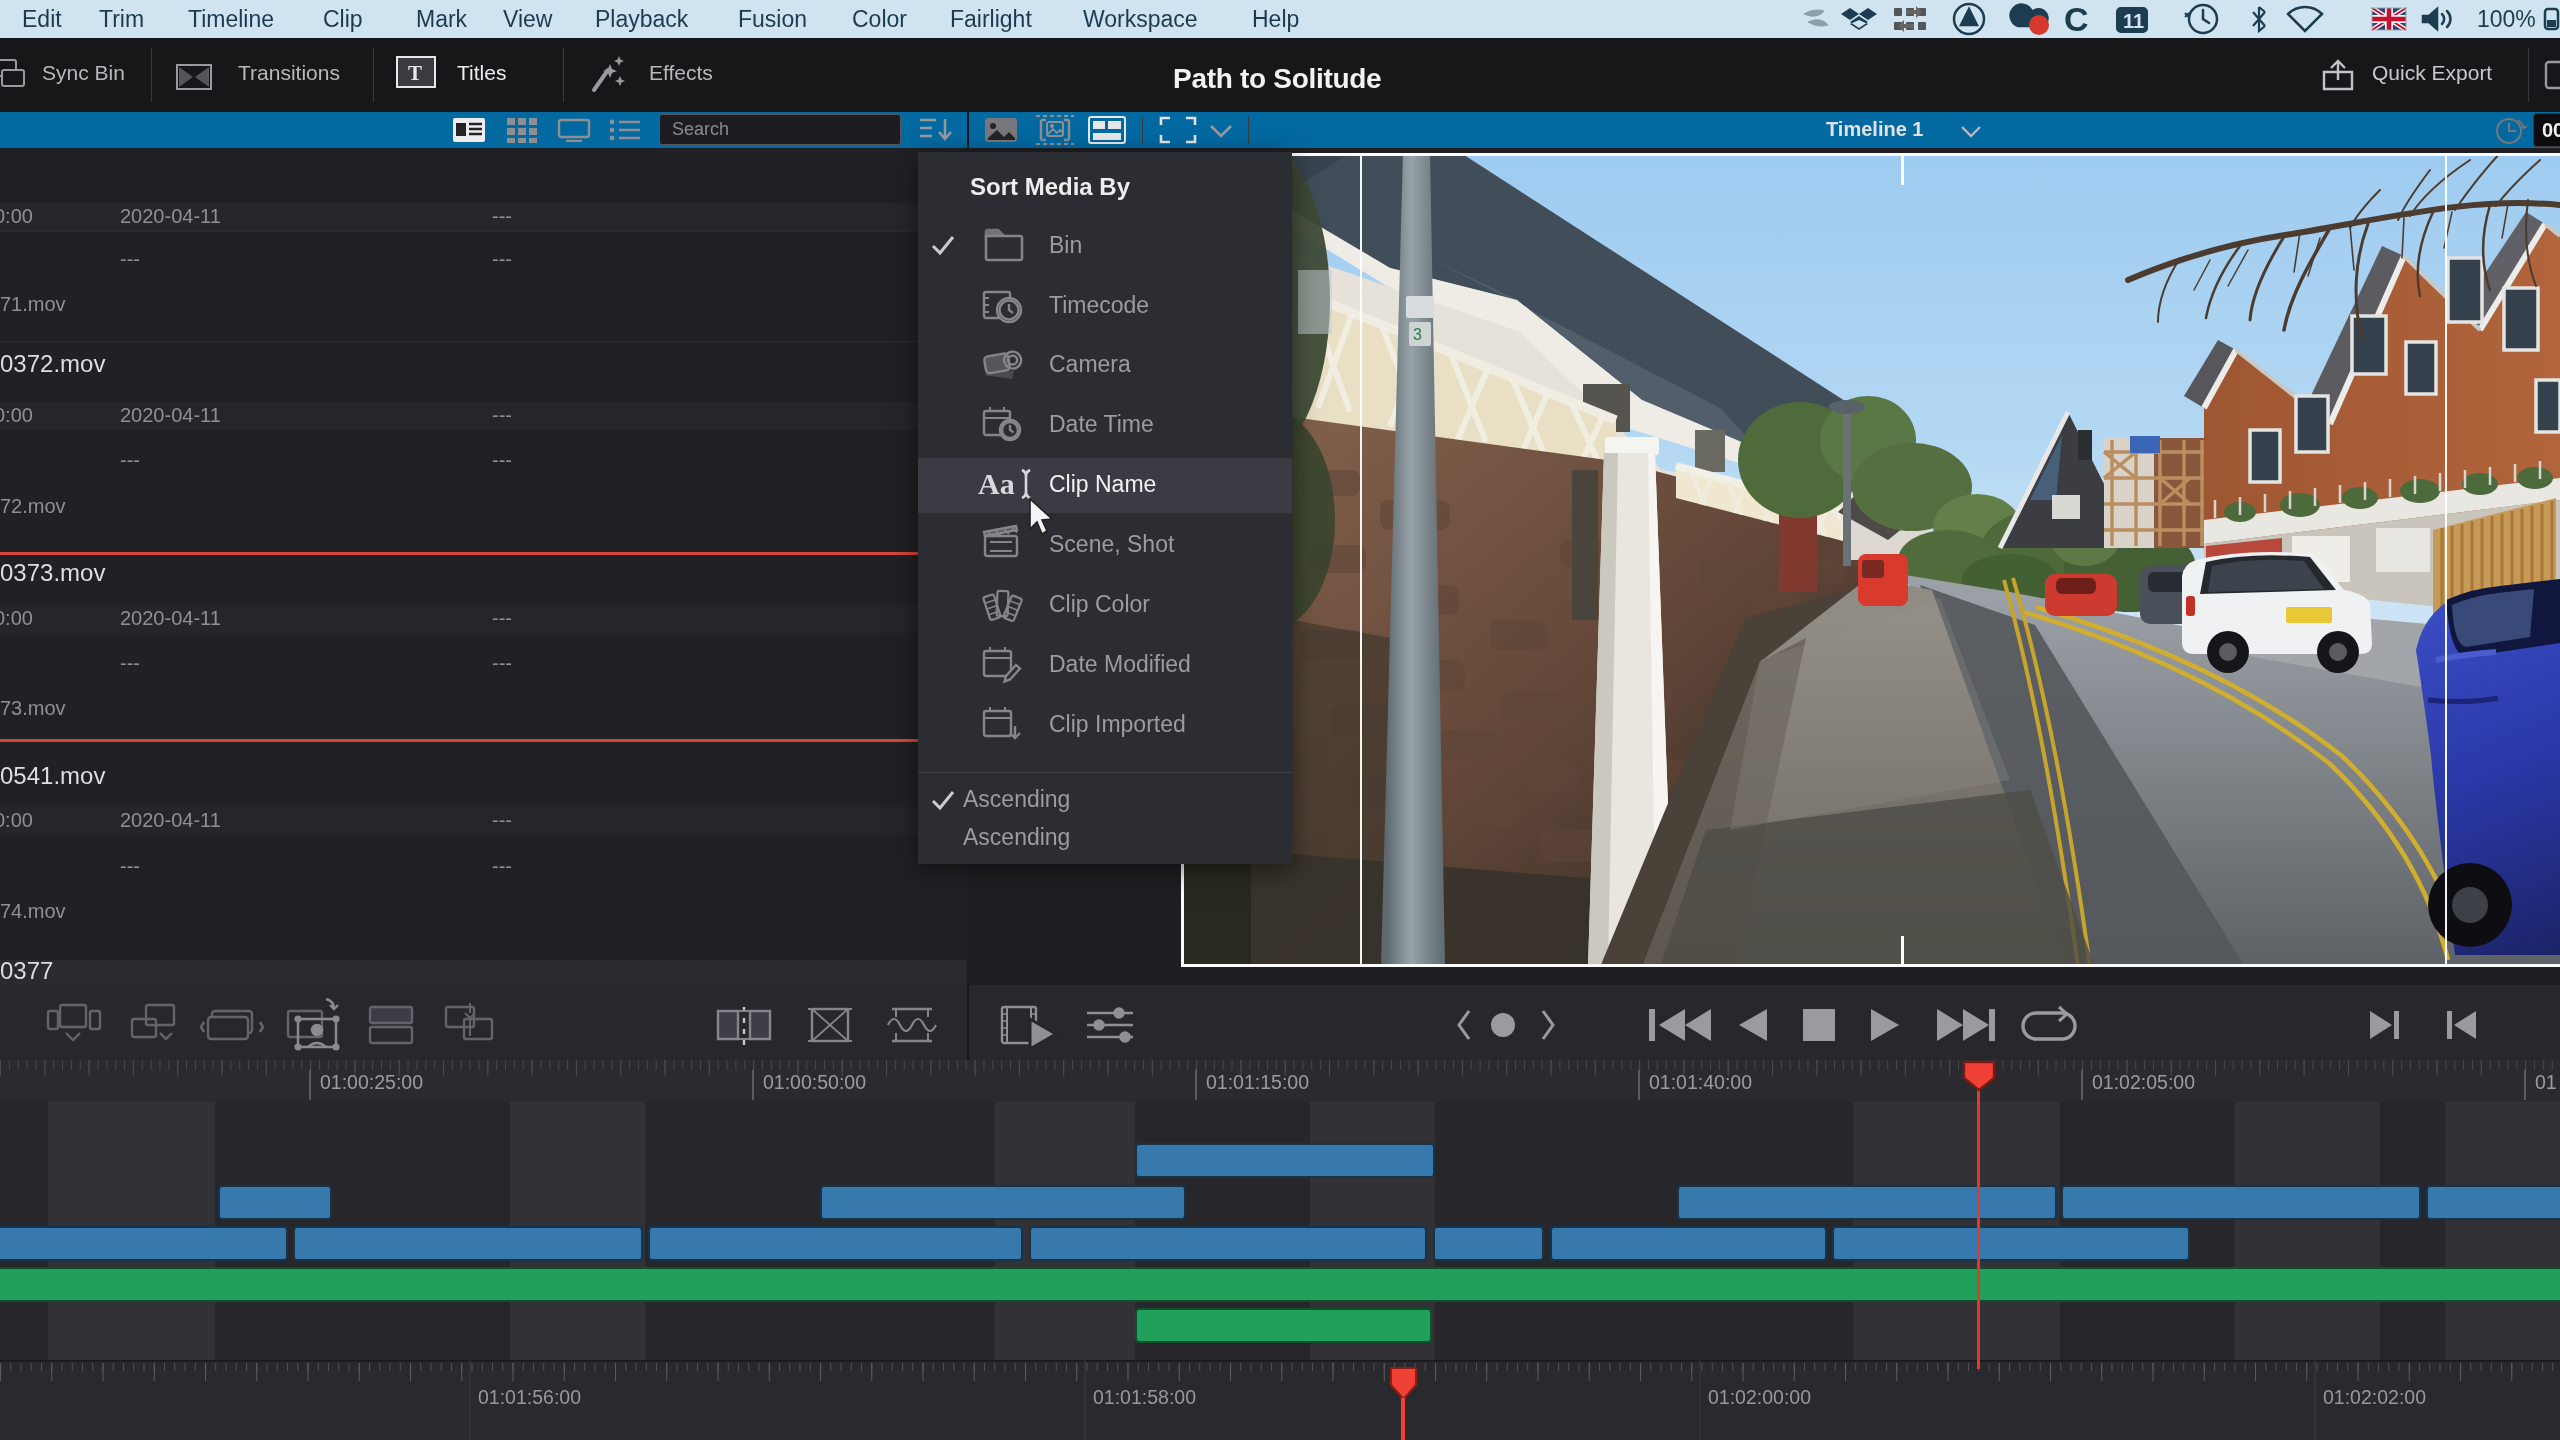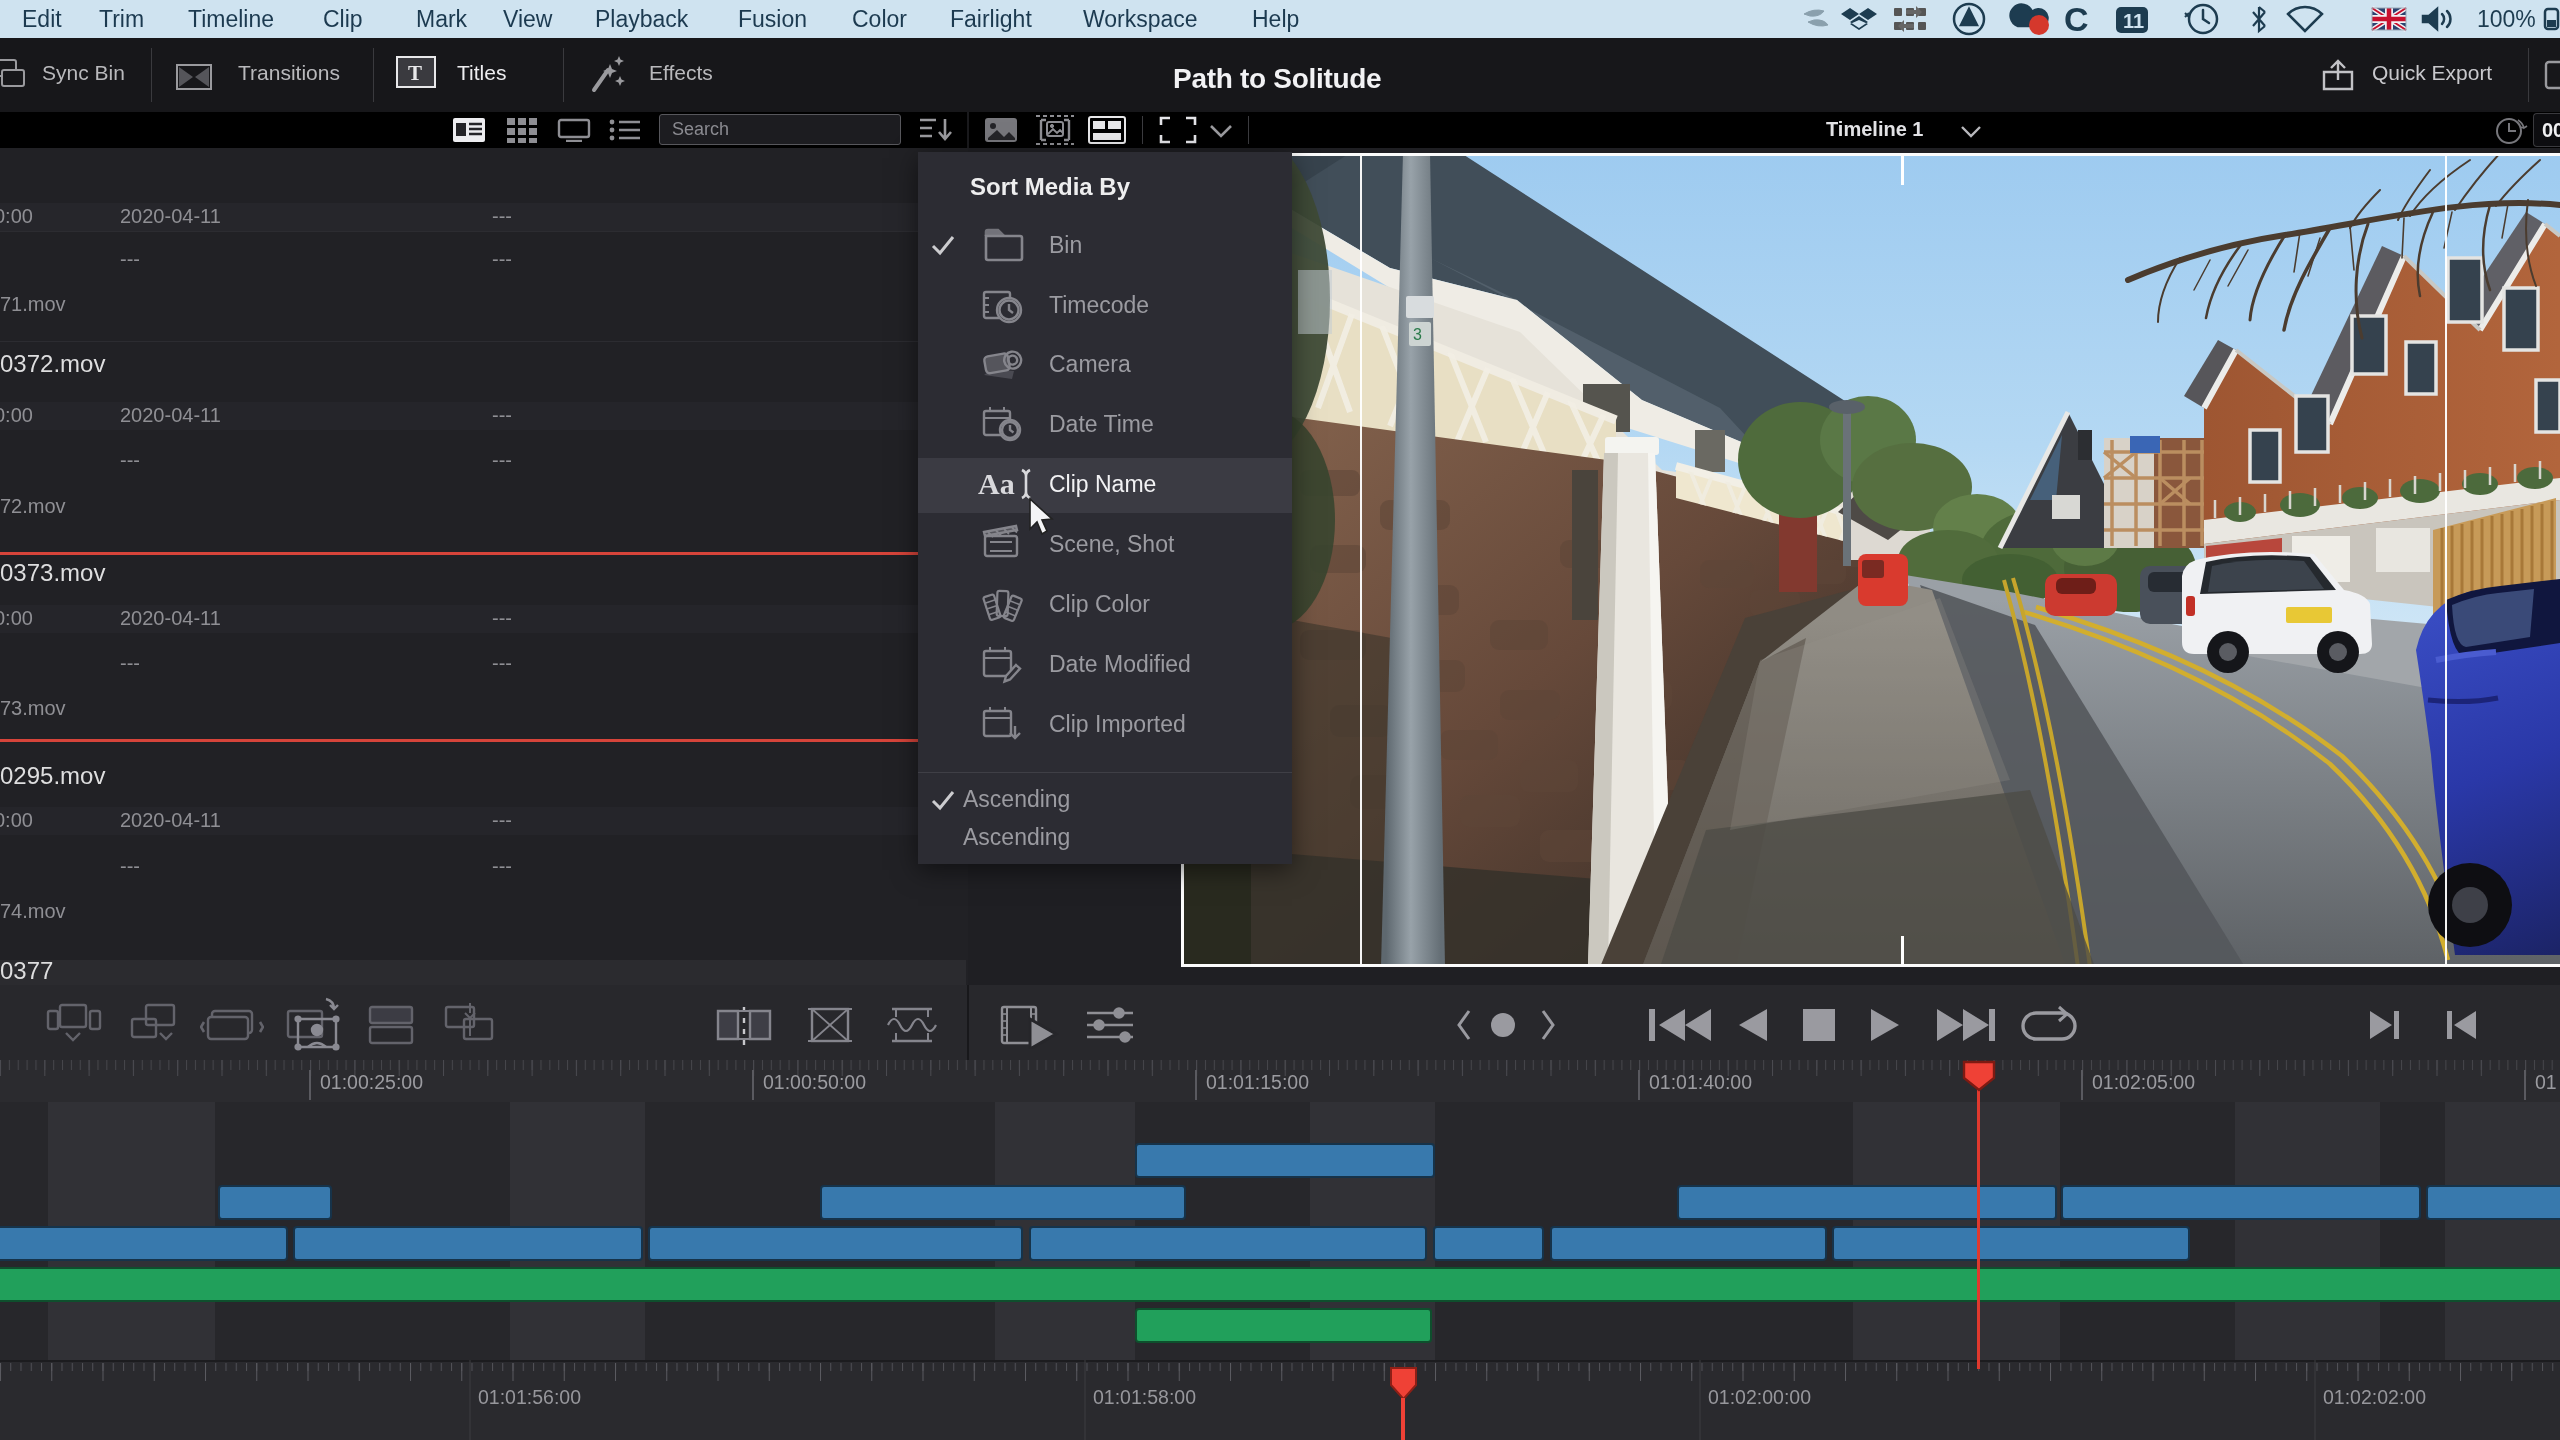--- a/index.html
+++ b/index.html
@@ -11,21 +11,21 @@
   
   #menubar { left:0; top:0; width:2560px; height:38px; background:#cfe3f0;
     color:#1c3a50; font-size:23px; font-weight:500; }
   #menubar .mi { position:absolute; top:6px; }
   
   #row2 { left:0; top:38px; width:2560px; height:74px; background:#17171a; }
   #row2 .lbl { position:absolute; top:23px; font-size:21px; color:#b9b9bc; }
   #row2 .sep { position:absolute; top:10px; width:1px; height:54px; background:#3a3a3e; }
   #title2 { position:absolute; left:1173px; top:25px; font-size:28px; font-weight:bold; color:#f2f2f4; letter-spacing:-0.3px; }
   
-  #row3 { left:0; top:112px; width:2560px; height:36px; background:#000000; }
+  #row3 { left:0; top:112px; width:2560px; height:36px; background:#0369a1; }
   
   #pool { left:0; top:148px; width:968px; height:837px; background:#212125; overflow:hidden; }
   .prow { position:absolute; color:#8f8f94; font-size:20px; }
   .pbig { position:absolute; color:#dededf; font-size:24px; }
   .psep { position:absolute; left:0; width:918px; height:1px; background:#2c2c31; }
   .pred { position:absolute; left:0; width:918px; height:3px; background:#d6443a; }
   
   #viewer { left:968px; top:148px; width:1592px; height:837px; background:#1f1f23; }
   
   #menu { left:918px; top:152px; width:374px; height:712px; background:#2c2c33; z-index:40;
@@ -233,21 +233,21 @@
     <div class="pred" style="top:404px"></div>
     <span class="pbig" style="left:0;top:411px">0373.mov</span>
     <div class="abs" style="left:0;top:457px;width:918px;height:28px;background:#25252a"></div>
     <span class="prow" style="left:-6px;top:459px">0:00</span>
       <span class="prow" style="left:120px;top:459px">2020-04-11</span>
       <span class="prow" style="left:492px;top:459px">---</span>
     <span class="prow" style="left:120px;top:504px">---</span>
       <span class="prow" style="left:492px;top:504px">---</span>
     <span class="prow" style="left:0;top:549px">73.mov</span>
     <div class="pred" style="top:591px"></div>
-    <span class="pbig" style="left:0;top:614px">0295.mov</span>
+    <span class="pbig" style="left:0;top:614px">0541.mov</span>
     <div class="abs" style="left:0;top:659px;width:918px;height:28px;background:#25252a"></div>
     <span class="prow" style="left:-6px;top:661px">0:00</span>
       <span class="prow" style="left:120px;top:661px">2020-04-11</span>
       <span class="prow" style="left:492px;top:661px">---</span>
     <span class="prow" style="left:120px;top:707px">---</span>
       <span class="prow" style="left:492px;top:707px">---</span>
     <span class="prow" style="left:0;top:752px">74.mov</span>
     <div class="abs" style="left:0;top:812px;width:966px;height:25px;background:#2b2b2f"></div>
       <span class="pbig" style="left:0;top:809px">0377</span>
   </div>

